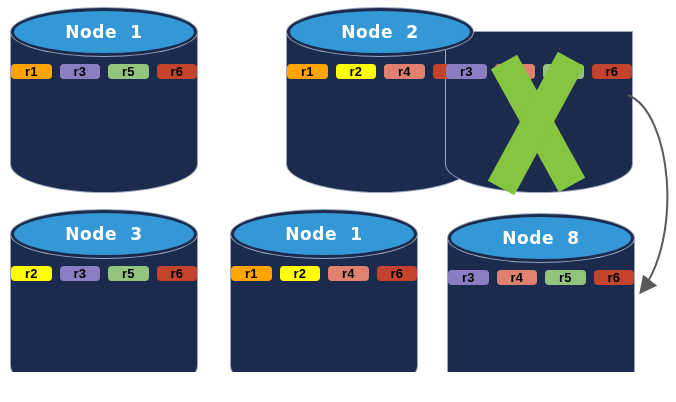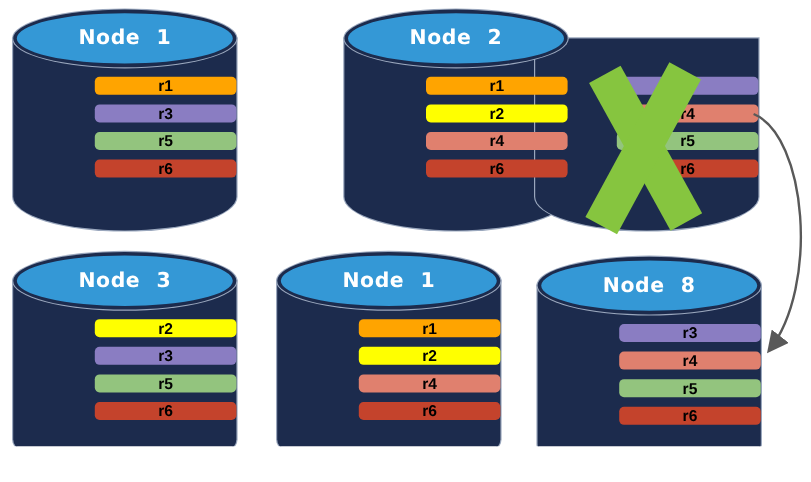--- a/index.html
+++ b/index.html
@@ -55,22 +55,22 @@
     word-spacing: 7px;
     font-family: "DejaVu Sans", sans-serif;
   }
   .bars {
     position: absolute;
     top: 56px;
     left: 0;
     right: 0;
     z-index: 3;
     display: flex;
-    flex-direction: column;
-    align-items: flex-end;
+    flex-direction: row;
+    align-items: center;
     gap: 8px;
   }
   .bar {
     width: 118px;
     height: 15px;
     border-radius: 4px;
     display: flex;
     align-items: center;
     justify-content: center;
     font-family: "Liberation Sans", sans-serif;

